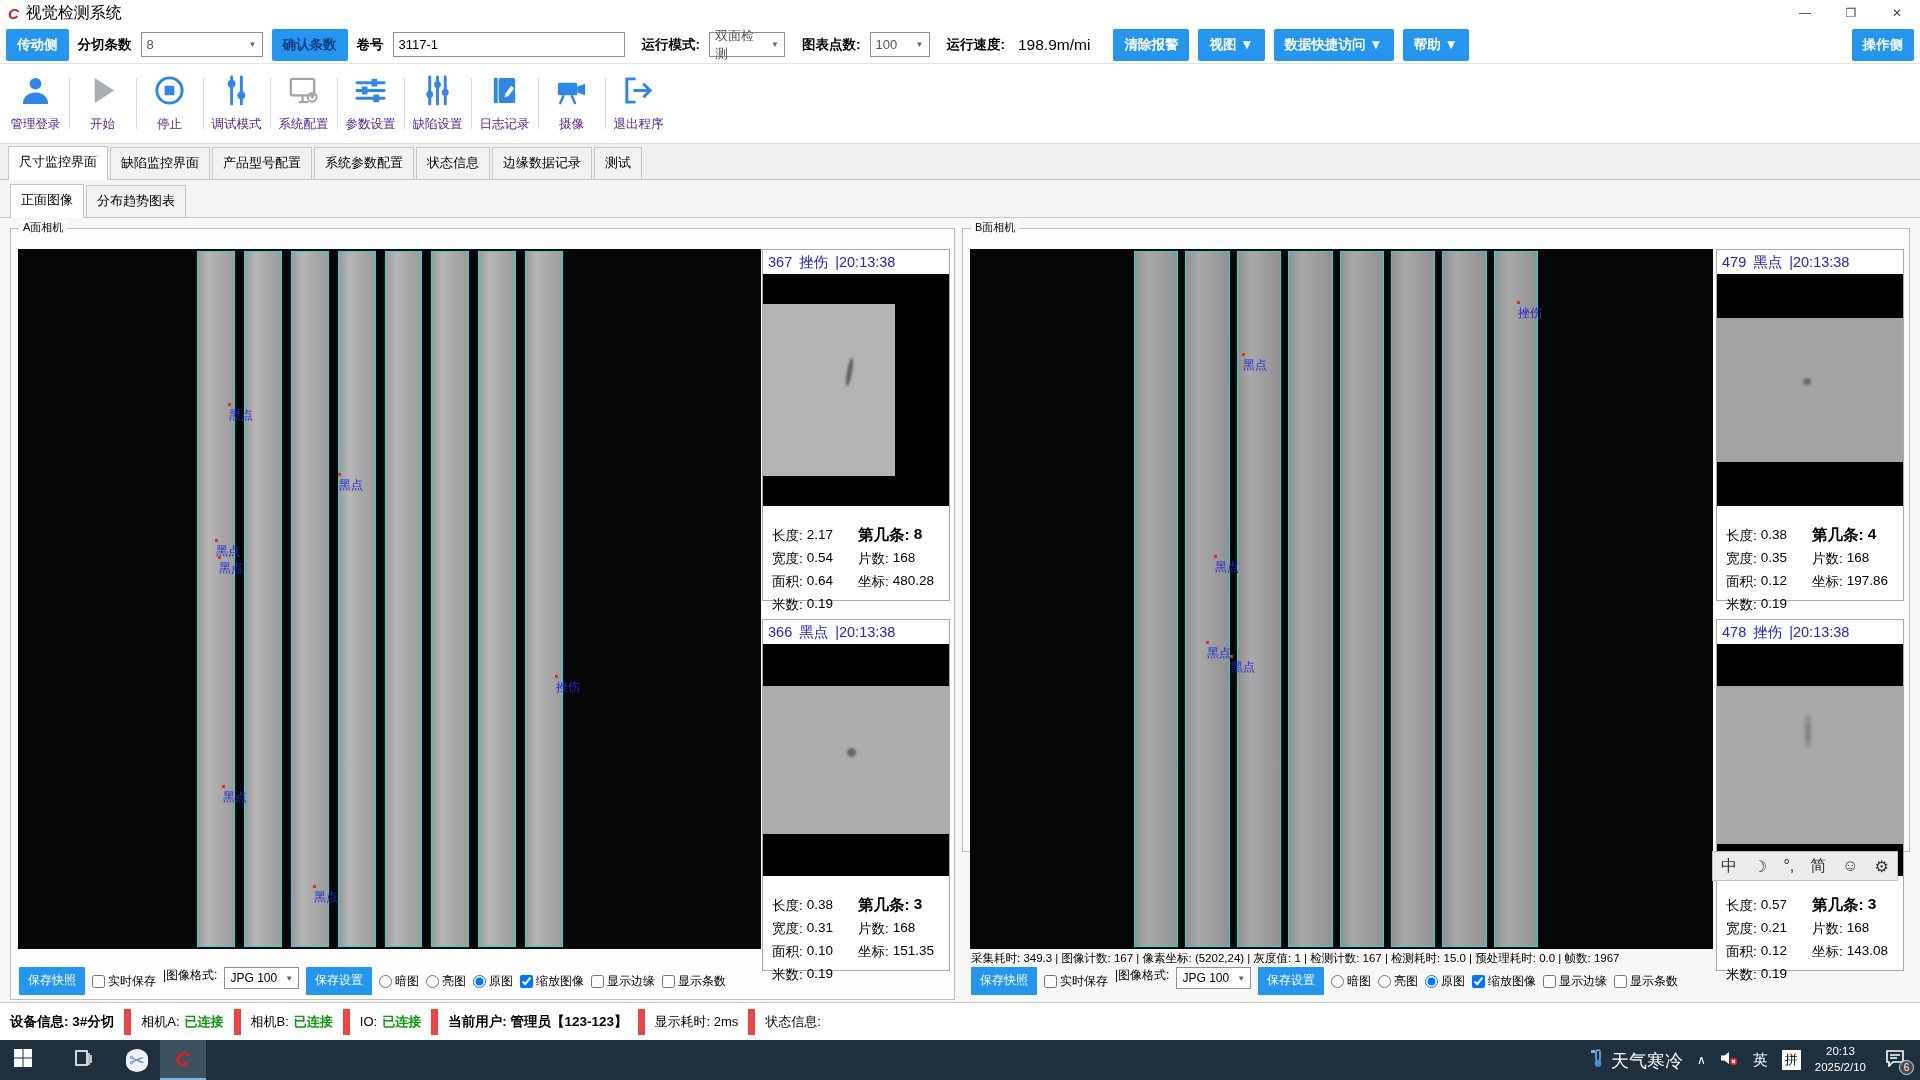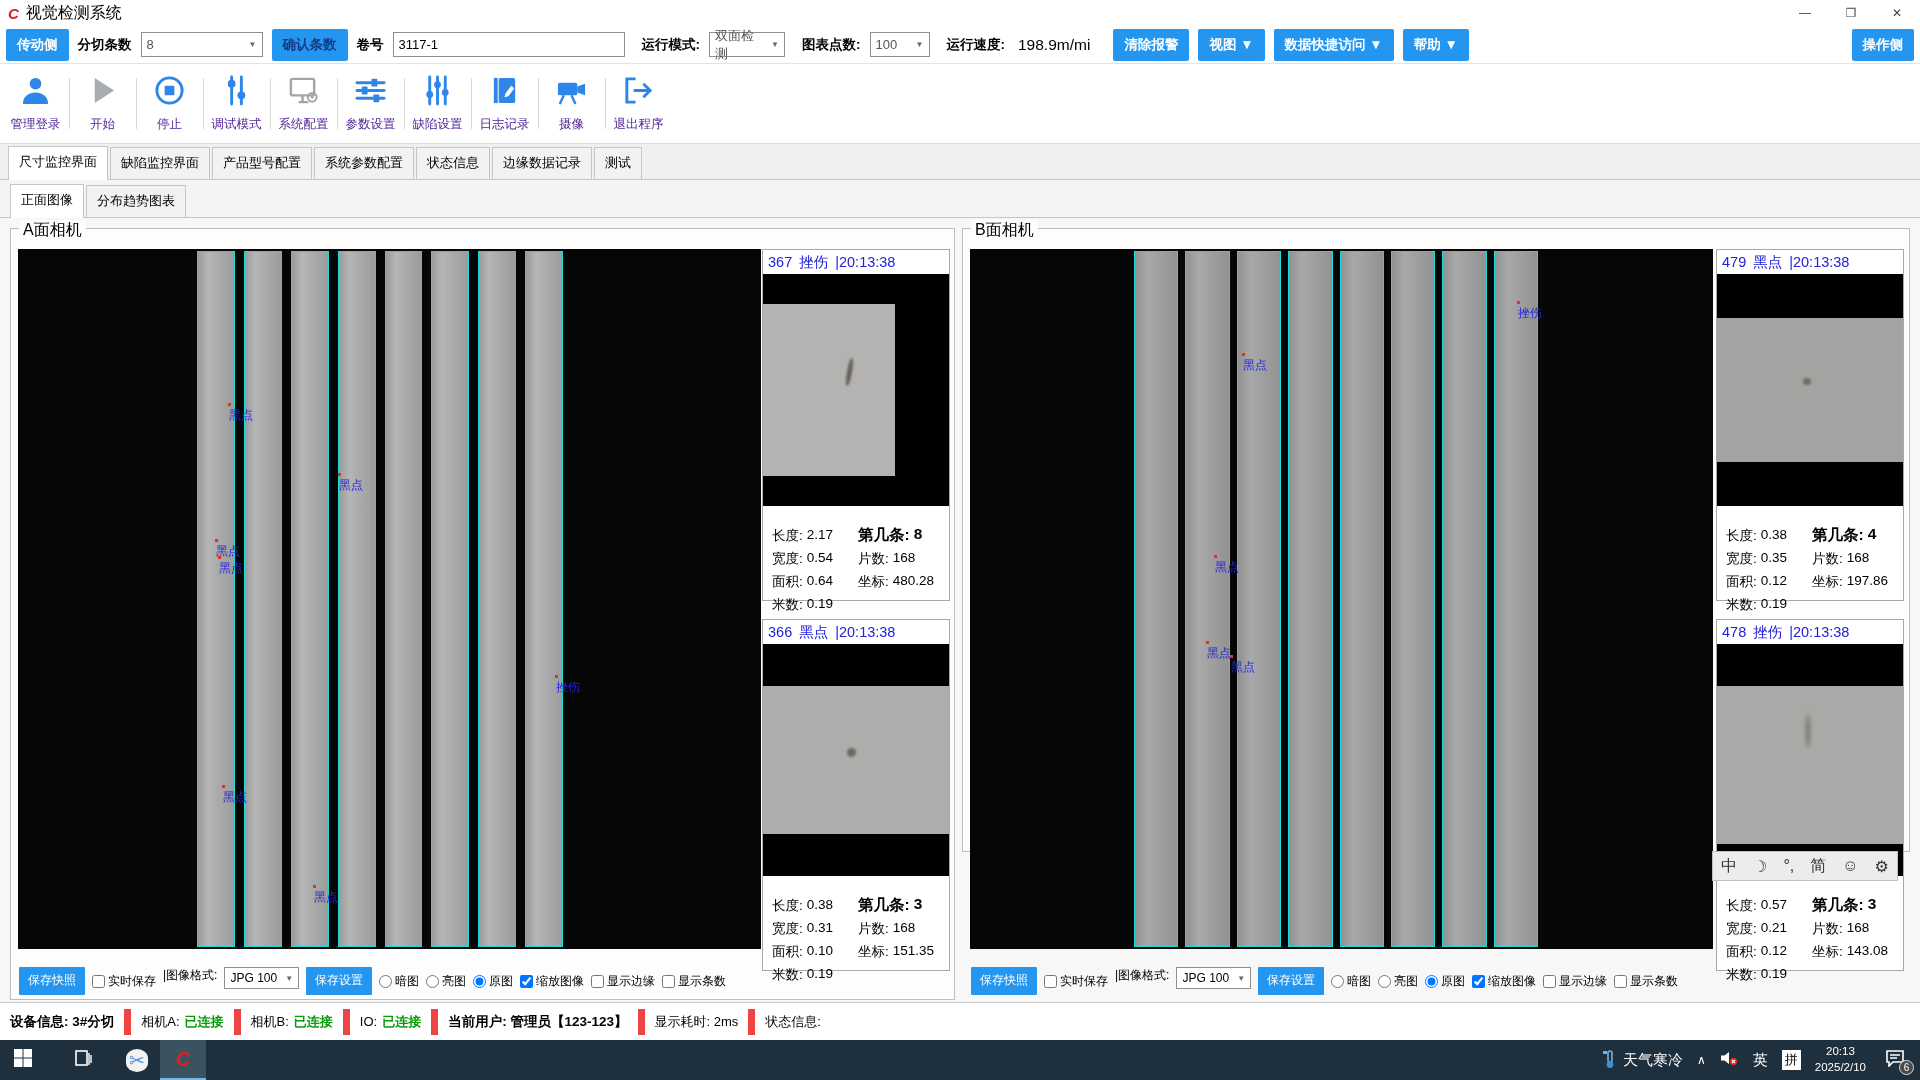--- a/index.html
+++ b/index.html
@@ -35,21 +35,21 @@
   .maintabs { height:36px; display:flex; align-items:flex-end; padding-left:8px; background:#f0f0f0; border-bottom:1px solid #c6c6c6; }
   .tab { padding:6px 10px 7px; font-size:13px; border:1px solid #c6c6c6; border-bottom:none; background:#f2f2f2; margin-right:2px; white-space:nowrap; }
   .tab.active { background:#fff; position:relative; margin-bottom:-1px; padding-bottom:9px; }
   .subtabs { height:38px; display:flex; align-items:flex-end; padding-left:10px; background:#f4f4f4; border-bottom:1px solid #c6c6c6; }
 
   
   .content { position:absolute; top:218px; left:0; width:1920px; height:784px; background:#f7f7f7; }
   .group { position:absolute; top:10px; border:1px solid #bdbdbd; background:#fdfdfd; }
   #groupA { left:10px;  width:945px; height:772px; }
   #groupB { left:962px; width:948px; height:624px; }
-  .group-title { position:absolute; top:-9px; left:8px; background:#fdfdfd; padding:0 4px; font-size:16px; z-index:2; }
+  .group-title { position:absolute; top:-9px; left:8px; background:#fdfdfd; padding:0 4px; font-size:11px; z-index:2; }
 
   .cam-img { position:absolute; left:7px; top:20px; width:743px; height:700px; background:#060606; overflow:hidden; }
   .strips { position:absolute; top:2px; bottom:2px; display:flex; }
   #stripsA { left:179px; width:366px; gap:9px; }
   #stripsB { left:164px; width:404px; gap:7px; }
   .strips i { flex:1; border:1px solid #1adcd8; background:linear-gradient(90deg,#9a9a9a,#b6b6b6 28%,#aaaaaa 58%,#9c9c9c); }
   #stripsB i { background:linear-gradient(90deg,#919191,#a9a9a9 30%,#9f9f9f 60%,#929292); }
   .annot { position:absolute; color:#2326e0; font-size:12px; white-space:nowrap; z-index:3; }
   .annot::before { content:""; position:absolute; left:-1px; top:-4px; width:3px; height:3px; background:#e03020; }
 
@@ -96,21 +96,21 @@
   .ime-bar { position:absolute; left:1712px; top:851px; width:186px; height:30px; background:#ececec; border:1px solid #bfbfbf; display:flex; align-items:center; justify-content:space-around; font-size:16px; color:#333; z-index:6; }
 
   
   .taskbar { position:absolute; top:1040px; left:0; width:1920px; height:40px; background:#1e2f3e; display:flex; align-items:center; color:#fff; }
   .tk-icon { width:46px; height:40px; display:flex; align-items:center; justify-content:center; }
   .tk-icon svg { width:20px; height:20px; }
   .app-active { background:#3b5260; border-bottom:2px solid #7ab8ea; }
   .red-c { color:#e11d1d; font-weight:bold; font-style:italic; font-size:20px; }
   .scissors { color:#4b8fd4; font-size:19px; background:#f2f2f2; border-radius:50%/40%; padding:0 3px; }
   .tk-right { margin-left:auto; display:flex; align-items:center; gap:14px; padding-right:10px; }
-  .weather { display:flex; align-items:center; gap:5px; font-size:15px; }
+  .weather { display:flex; align-items:flex-end; gap:5px; font-size:18px; }
   .caret { font-size:12px; color:#fff; }
   .lang { font-size:15px; }
   .ime-box { background:#fff; color:#000; font-size:13px; padding:1px 3px; }
   .clock { text-align:center; font-size:11.5px; line-height:1.35; }
   .notif { position:relative; width:30px; height:30px; display:flex; align-items:center; justify-content:center; }
   .badge { position:absolute; right:-4px; bottom:0; width:15px; height:15px; border-radius:50%; background:#4a4a4a; color:#fff; font-size:10px; display:flex; align-items:center; justify-content:center; border:1px solid #ddd; }
 </style>
 </head>
 <body>
 
@@ -528,20 +528,21 @@
           <div class="srow">
               <span class="c1">
                 <span>米数:</span>
                 <span>0.19</span>
               </span>
             </div>
         </div>
       </div>
     </div>
 
+    <div class="cam-status">采集耗时: 349.3 | 图像计数: 167 | 像素坐标: (5202,24) | 灰度值: 1 | 检测计数: 167 | 检测耗时: 15.0 | 预处理耗时: 0.0 | 帧数: 1967</div>
     <div class="cam-controls">
       <span class="btn-small">保存快照</span>
       <span class="chk">
           <input type="checkbox" style="">
           <span>实时保存</span>
         </span>
       <span>|图像格式:</span>
       <span class="fmt-select">
           <span>JPG 100</span>
           <span class="arr">▼</span>

